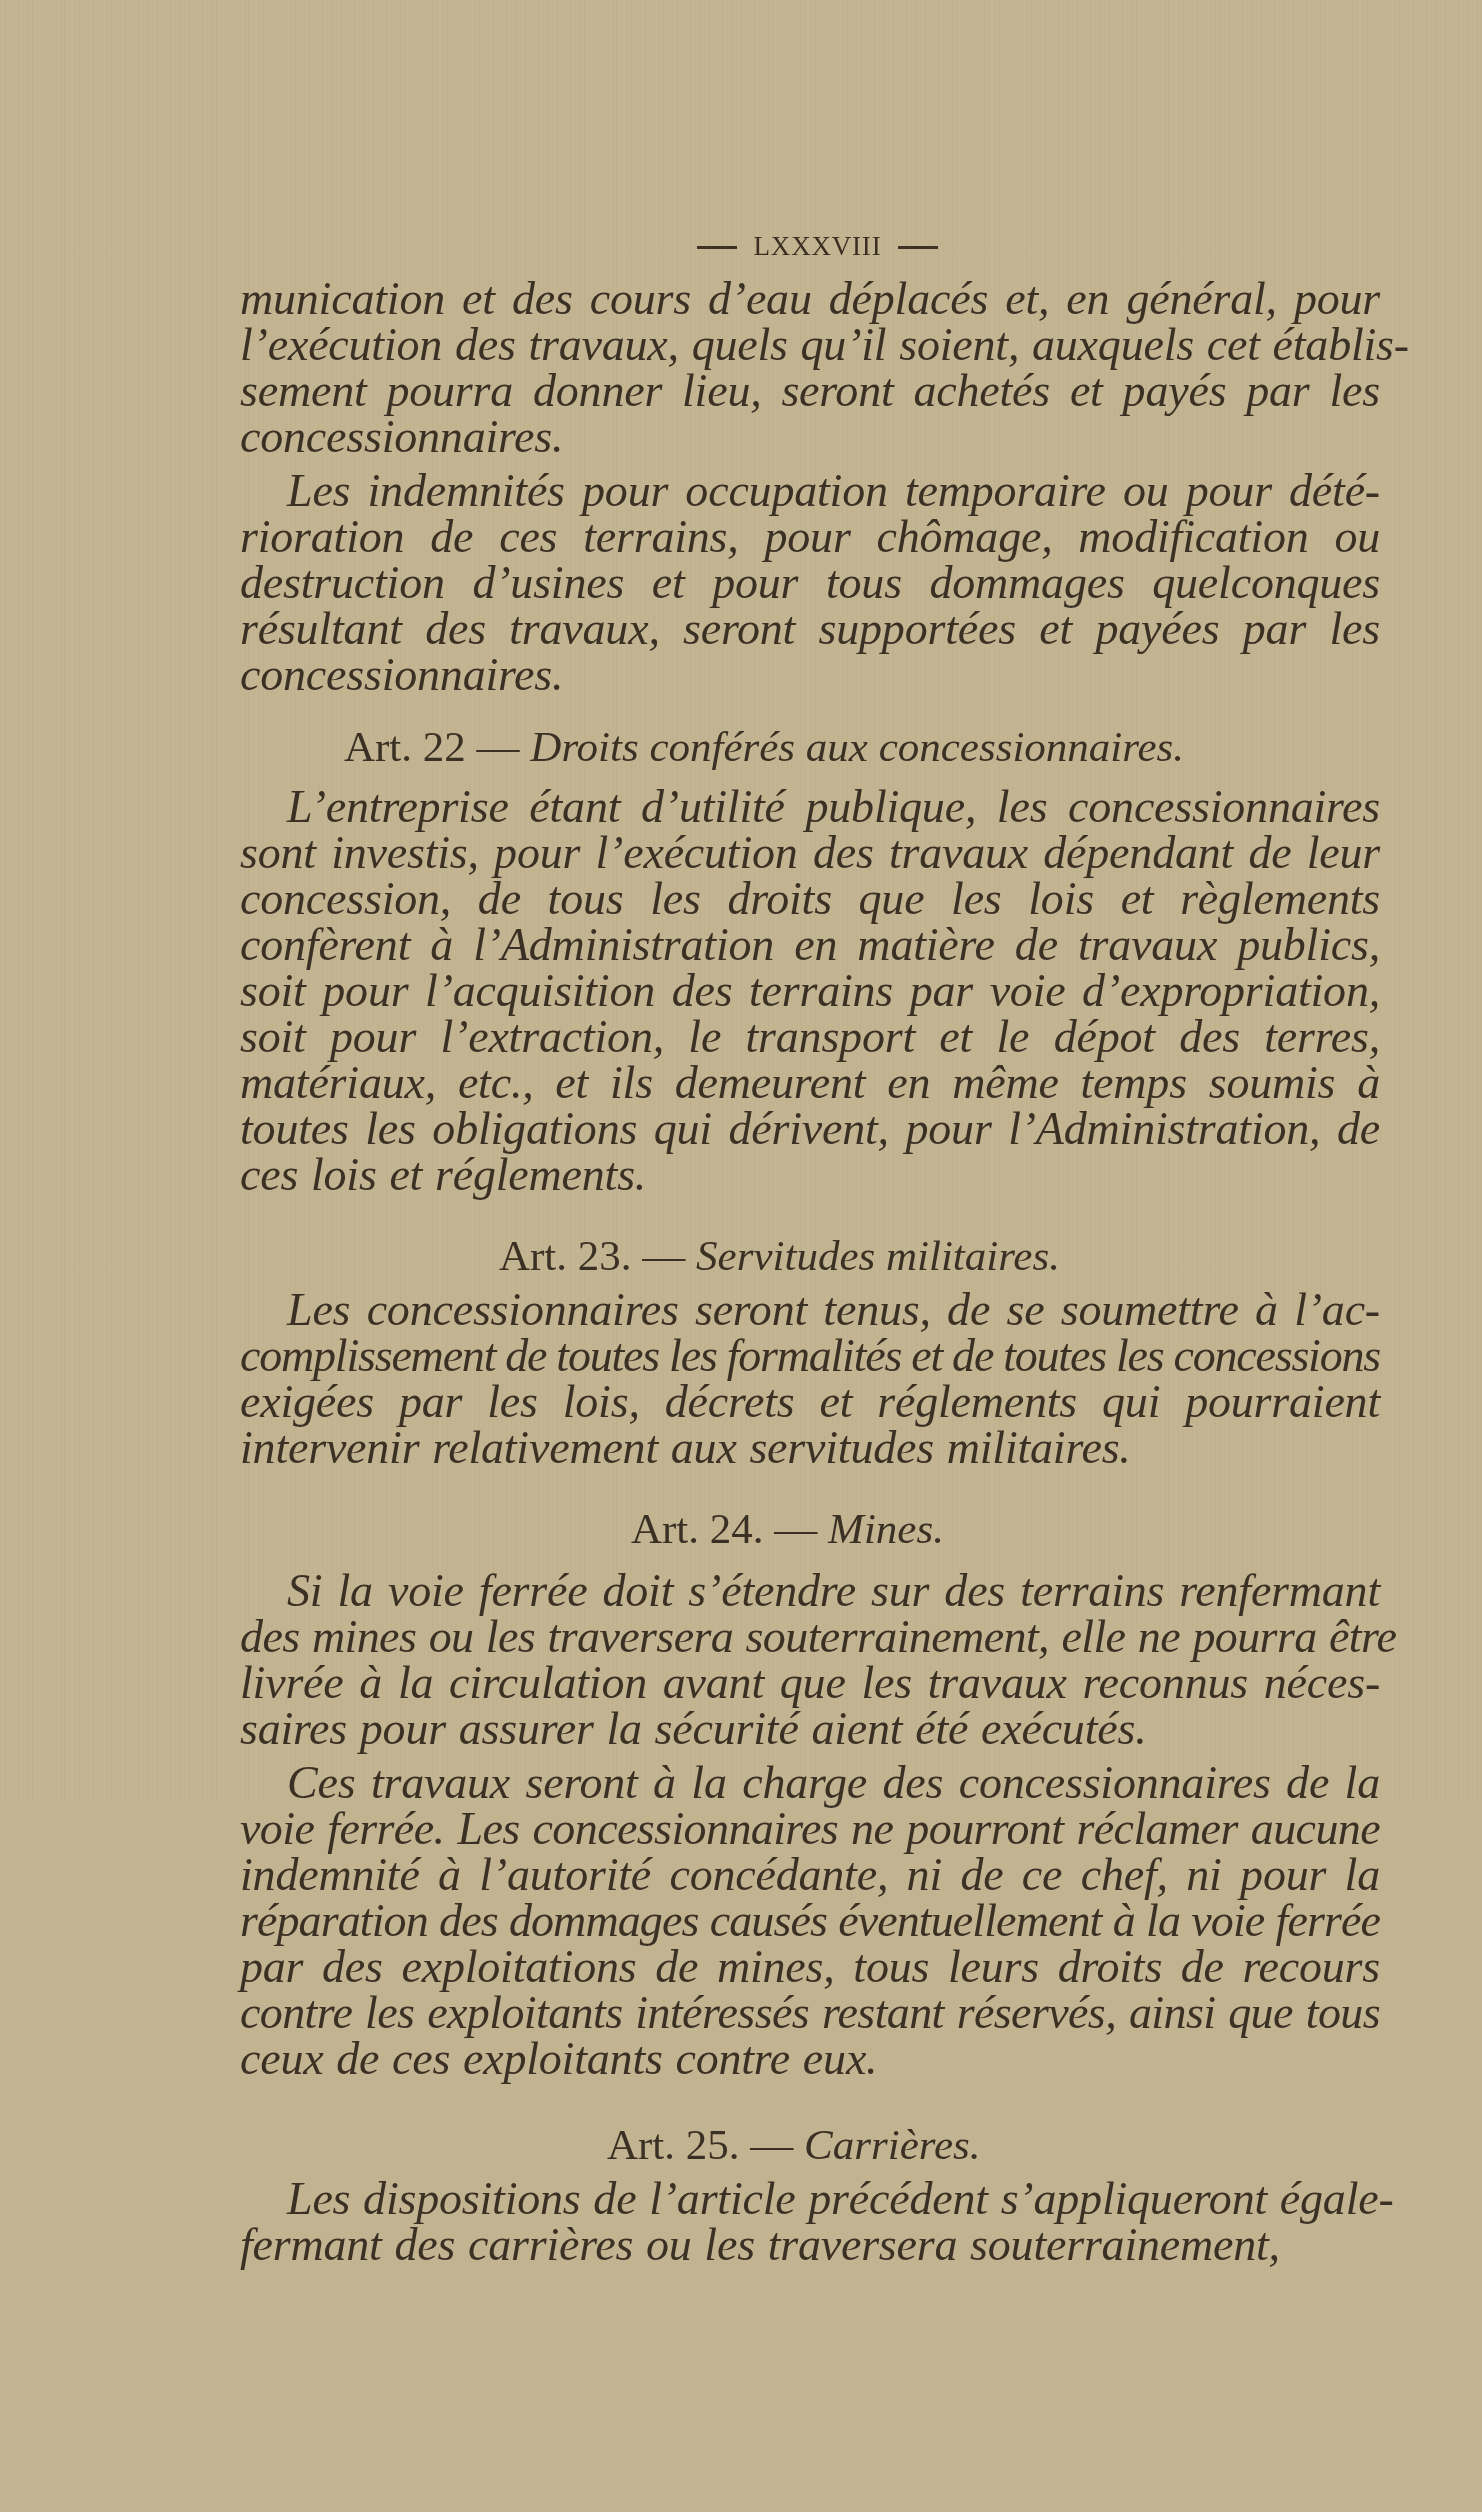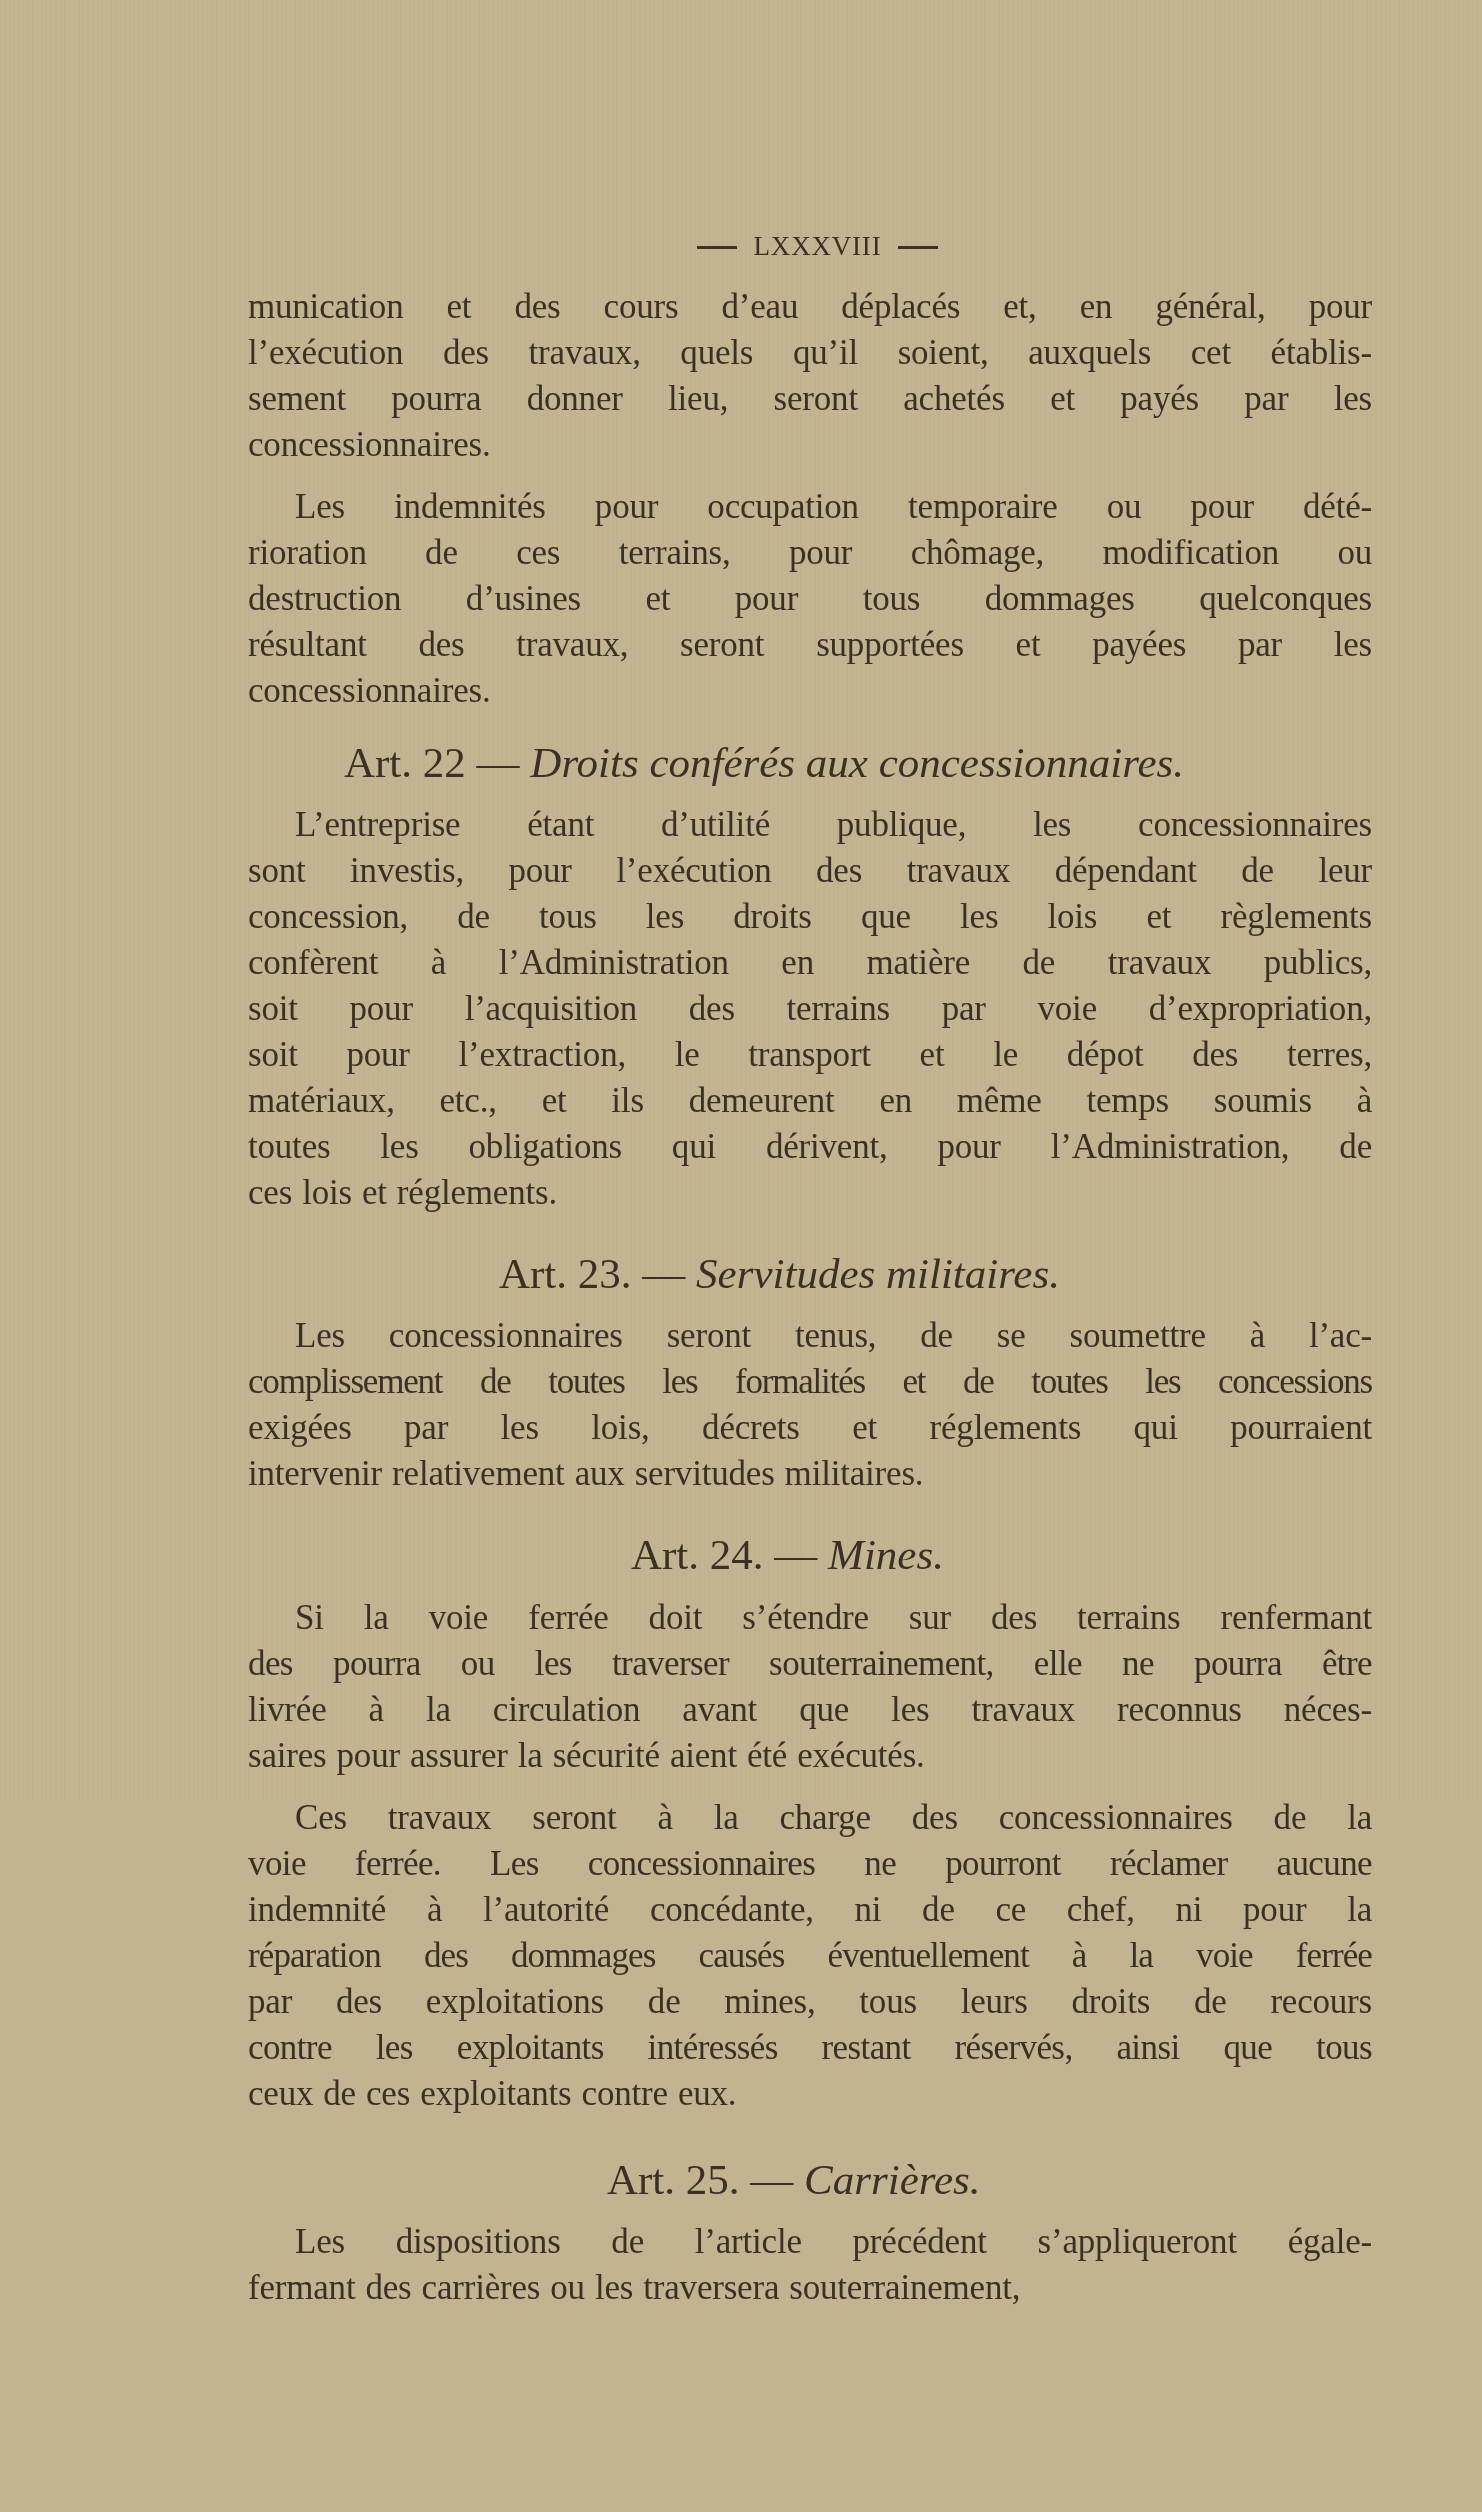--- a/index.html
+++ b/index.html
@@ -43,29 +43,30 @@
     display: inline-block;
     width: 40px;
     height: 3px;
     background: #3e3224;
     vertical-align: middle;
     margin: 0 16.7px;
     position: relative;
     top: -1.5px;
   }
   p {
-    margin: 16px;
-    font-size: 35px;
+    margin: 8px;
+    font-size: 46px;
     line-height: 46px;
     text-align: justify;
     text-align-last: left;
     hyphens: none;
     letter-spacing: -0.2px;
     word-spacing: 1.5px;
     color: #3b3024;
+    font-style: italic;
   }
   p .line {
     display: block;
     text-align: justify;
     text-align-last: justify;
     white-space: nowrap;
   }
   p .line.last {
     text-align-last: left;
   }
@@ -132,21 +133,21 @@
       <span class="line" style="letter-spacing:-1.2px;word-spacing:-1.5px">complissement de toutes les formalités et de toutes les concessions</span>
       <span class="line">exigées par les lois, décrets et réglements qui pourraient</span>
       <span class="line last">intervenir relativement aux servitudes militaires.</span>
     </p>
 
     <div class="article-heading ah-24">
       <span>Art. 24.</span><span> — </span><span class="emph">Mines.</span>
     </div>
     <p>
       <span class="line" style="padding-left:47px">Si la voie ferrée doit s’étendre sur des terrains renfermant</span>
-      <span class="line" style="letter-spacing:-0.6px">des pourra ou les traverser souterrainement, elle ne pourra être</span>
+      <span class="line" style="letter-spacing:-0.6px">des mines ou les traversera souterrainement, elle ne pourra être</span>
       <span class="line">livrée à la circulation avant que les travaux reconnus néces-</span>
       <span class="line last">saires pour assurer la sécurité aient été exécutés.</span>
     </p>
     <p>
       <span class="line" style="padding-left:47px">Ces travaux seront à la charge des concessionnaires de la</span>
       <span class="line" style="letter-spacing:-0.6px">voie ferrée. Les concessionnaires ne pourront réclamer aucune</span>
       <span class="line">indemnité à l’autorité concédante, ni de ce chef, ni pour la</span>
       <span class="line" style="letter-spacing:-0.9px;word-spacing:-1.5px">réparation des dommages causés éventuellement à la voie ferrée</span>
       <span class="line">par des exploitations de mines, tous leurs droits de recours</span>
       <span class="line" style="letter-spacing:-0.6px">contre les exploitants intéressés restant réservés, ainsi que tous</span>

